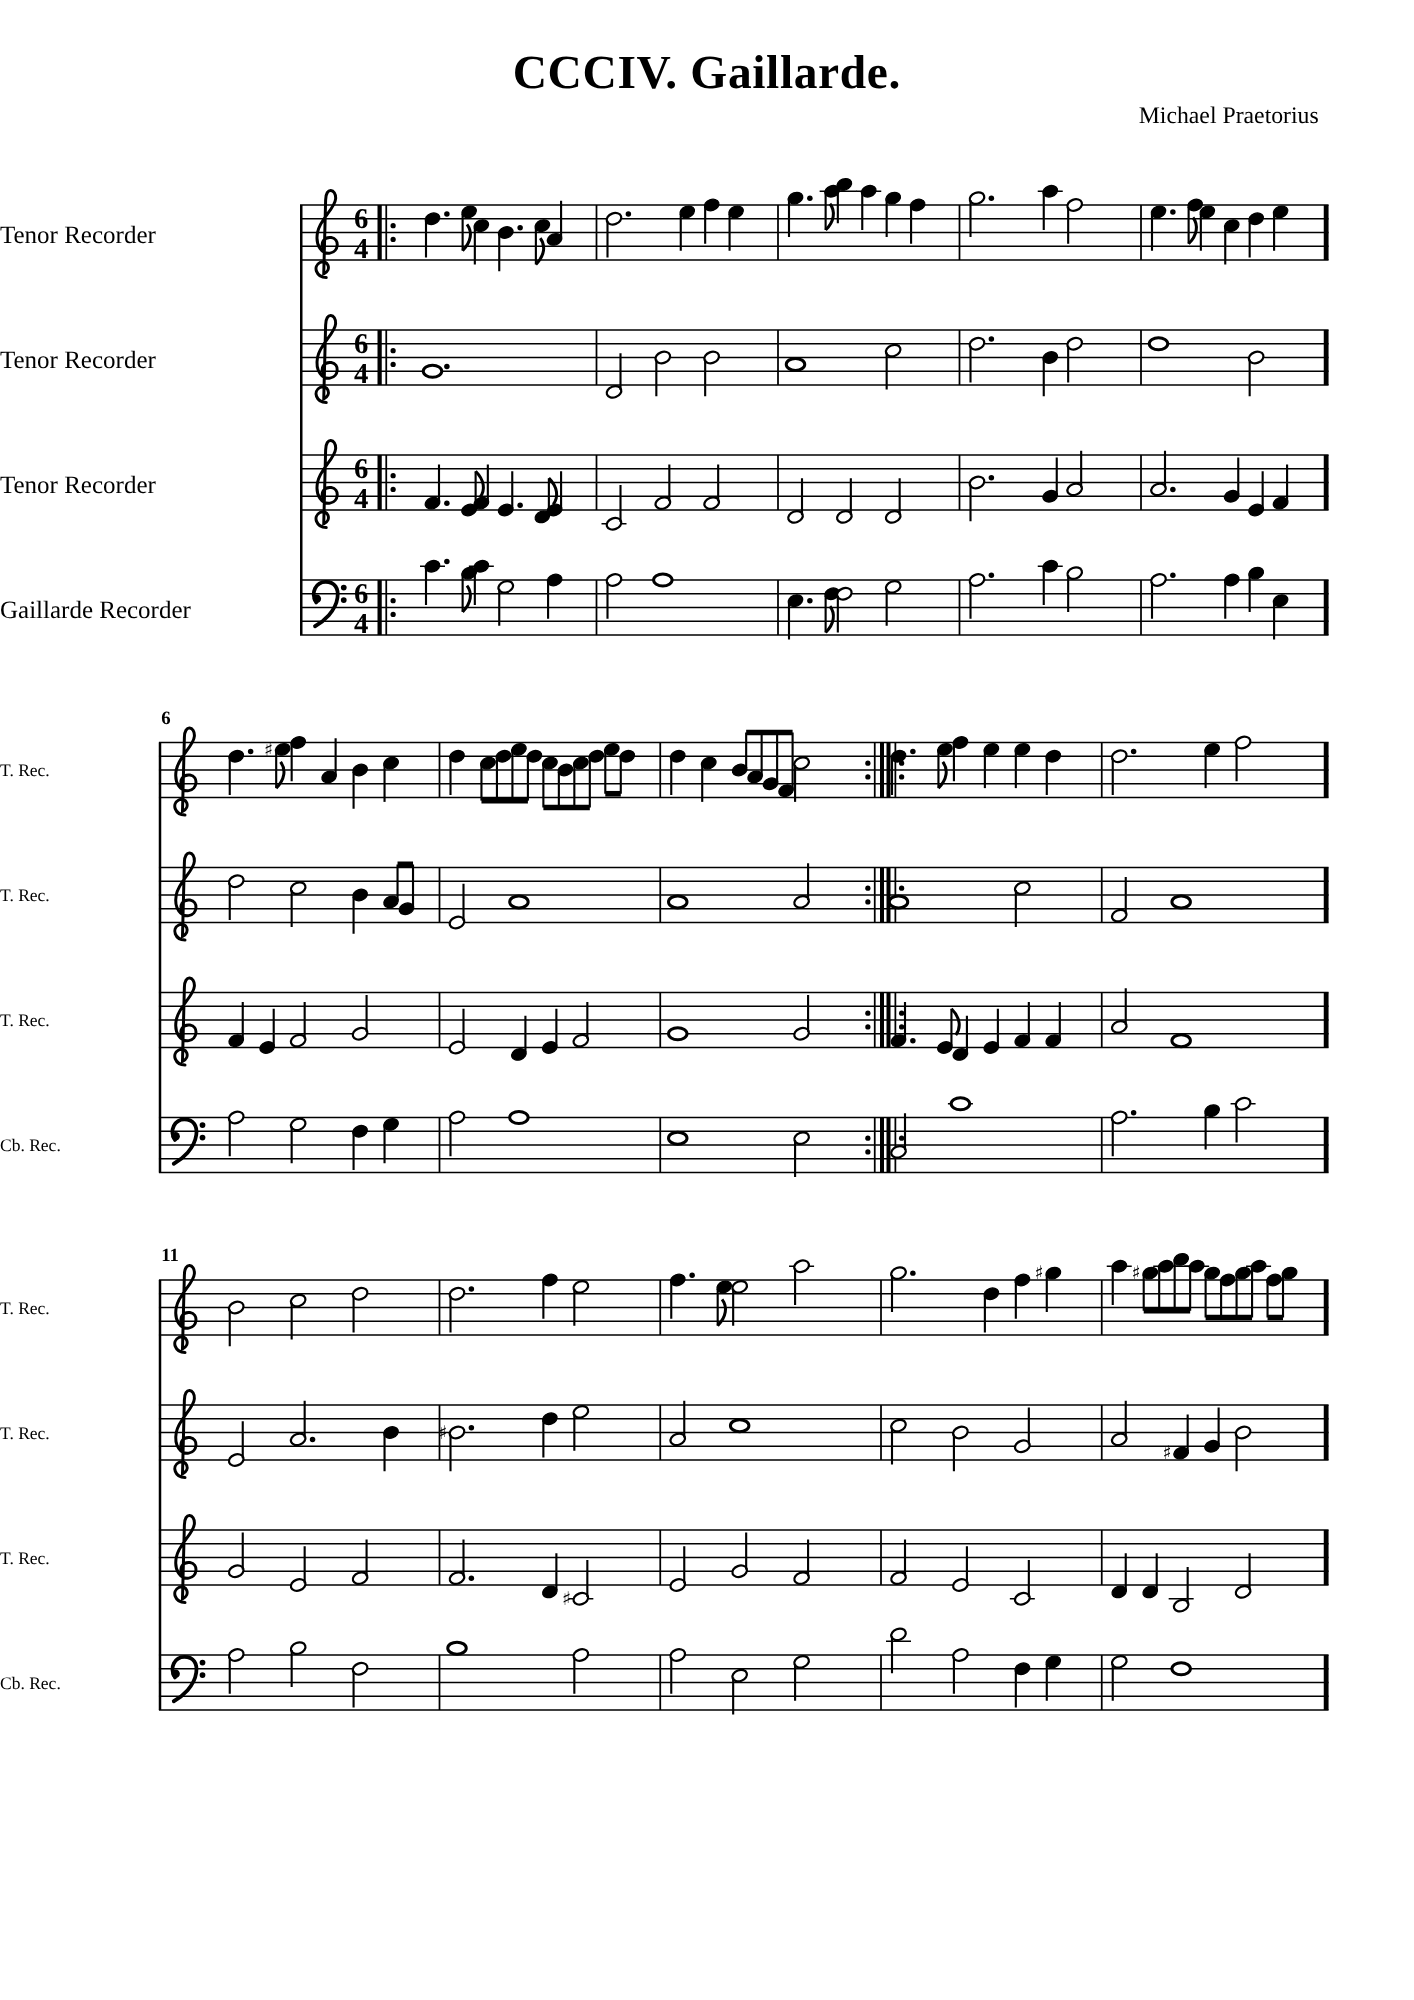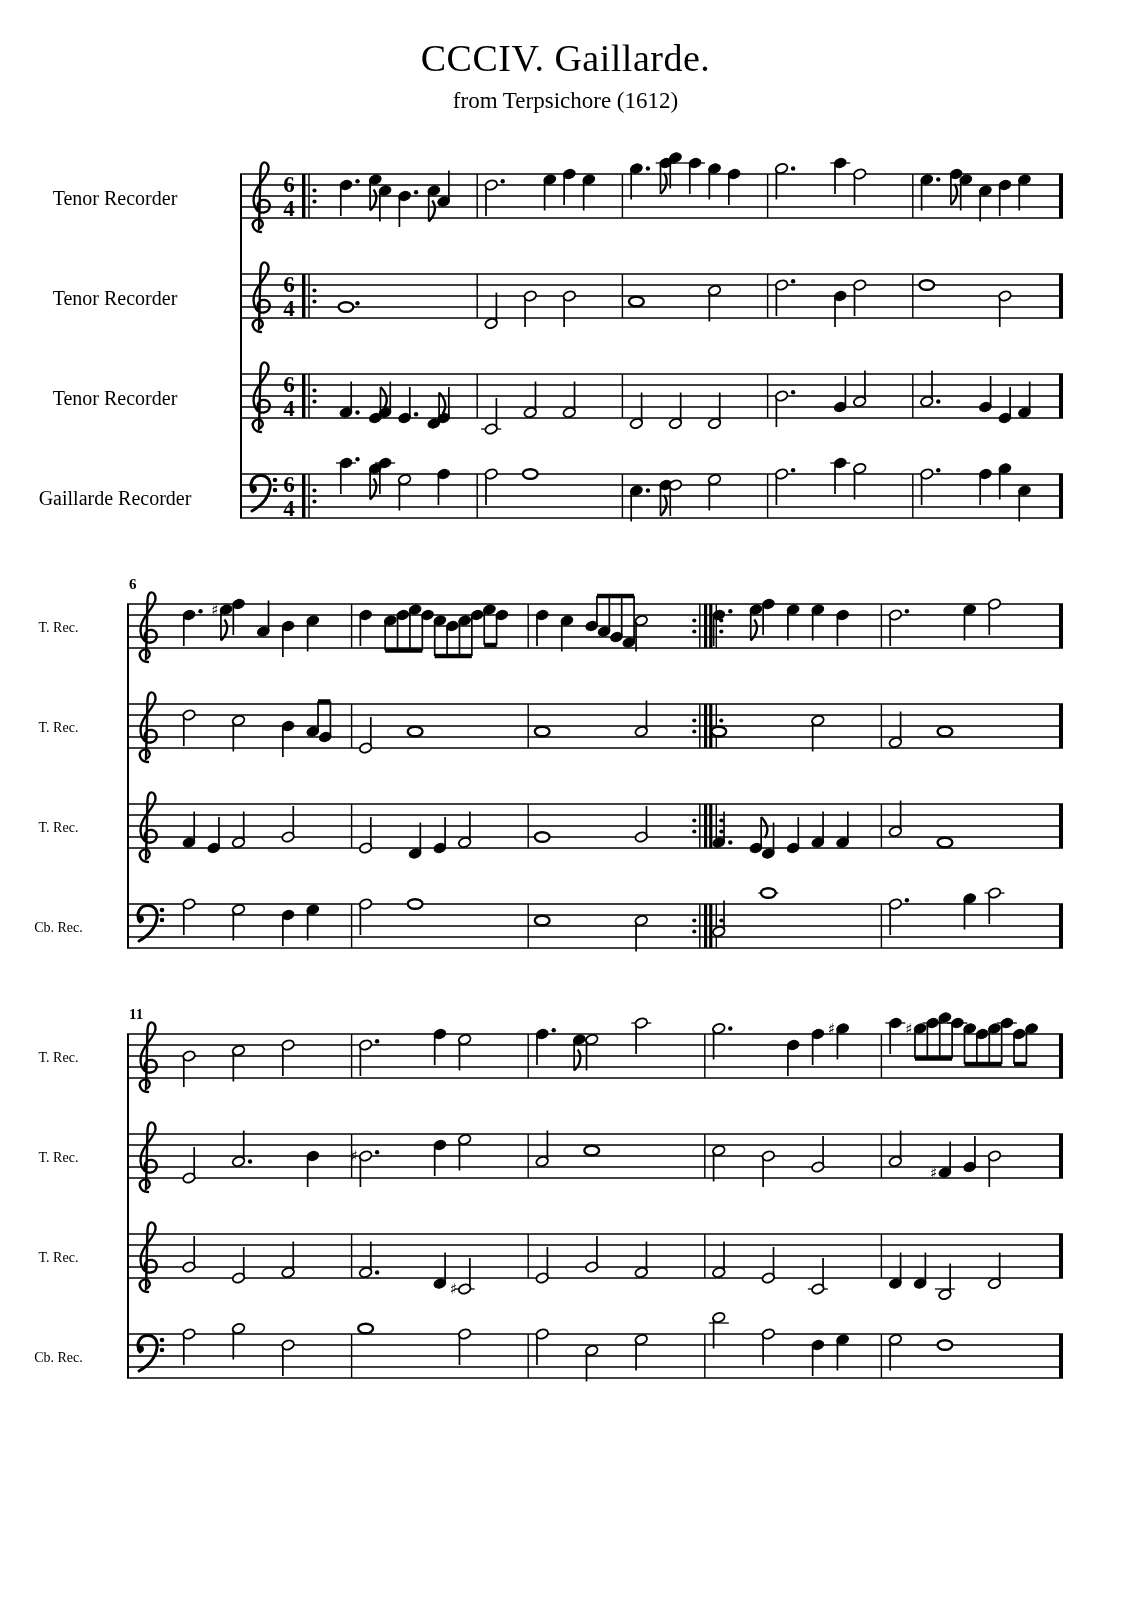--- a/index.html
+++ b/index.html
@@ -1,37 +1,37 @@
 <!DOCTYPE html>
 <html><head>
 <meta charset="utf-8">
 <style>
   html,body{margin:0;padding:0;background:#fff;}
   body{width:1131px;height:1600px;position:relative;overflow:hidden;
        font-family:"Liberation Serif",serif;color:#000;}
   .header{padding-top:36px;text-align:center;}
-  .title{font-size:38px;font-weight:400;letter-spacing:.5px;text-align:center;}
+  .title{font-size:38px;font-weight:700;letter-spacing:.5px;text-align:center;}
   .subtitle{font-size:23px;margin-top:8px;}
   .composer{font-size:19px;text-align:right;padding-right:76px;margin-top:2px;}
   .system{position:relative;padding-right:68px;}
   .system{margin-top:30px;}
   #score .system:first-child{margin-top:34px;}
   .staff-row{display:flex;align-items:center;height:100px;}
-  .staff-label{box-sizing:border-box;text-align:center;padding-right:10px;font-size:20px;white-space:nowrap;}
+  .staff-label{box-sizing:border-box;text-align:left;padding-right:10px;font-size:20px;white-space:nowrap;}
   .sys0 .staff-label{width:240px;min-width:240px;}
   .sys1 .staff-label,.sys2 .staff-label{width:127px;min-width:127px;font-size:14px;}
   .sysline{position:absolute;width:2px;background:#000;top:26px;}
   svg{display:block;}
 </style>
 </head>
 <body>
 
 <div class="header">
   <div class="title">CCCIV. Gaillarde.</div>
-  <div class="subtitle">from Terpsichore (1612)</div>
+  <div class="composer">Michael Praetorius</div>
 </div>
 
 <div id="score">
     <div class="system sys0">
       <div class="staff-row">
         <div class="staff-label">Tenor Recorder</div>
         <svg width="823" height="100" viewBox="0 0 823 100">
           <line x1="0" y1="70" x2="823" y2="70" stroke="#000" stroke-width="1.3"></line>
           <line x1="0" y1="59" x2="823" y2="59" stroke="#000" stroke-width="1.3"></line>
           <line x1="0" y1="48" x2="823" y2="48" stroke="#000" stroke-width="1.3"></line>

